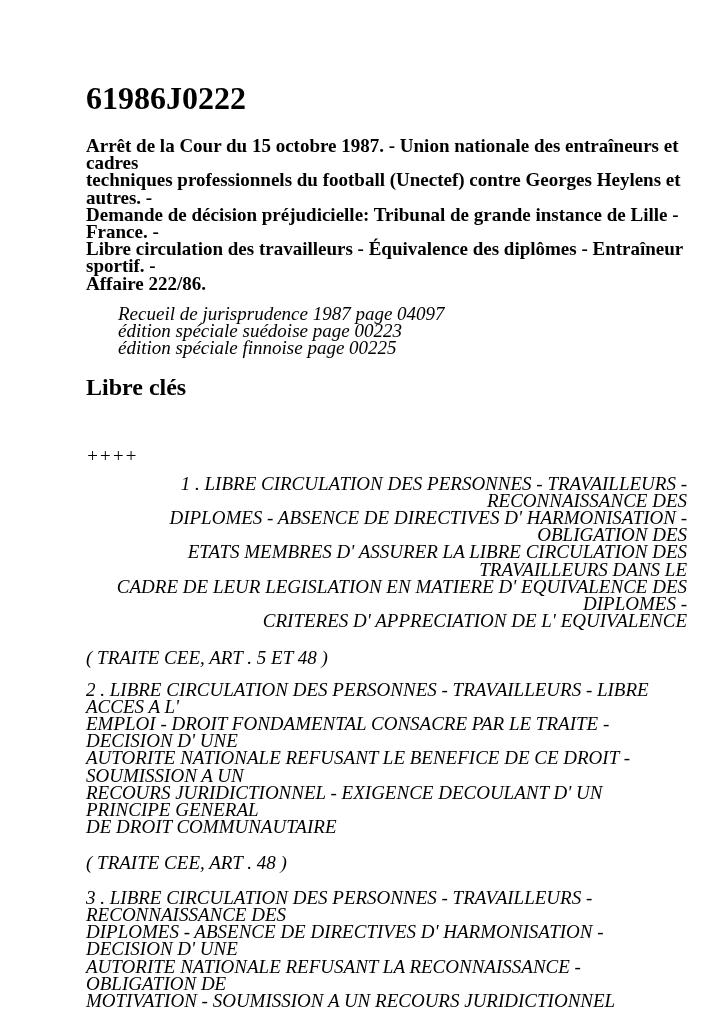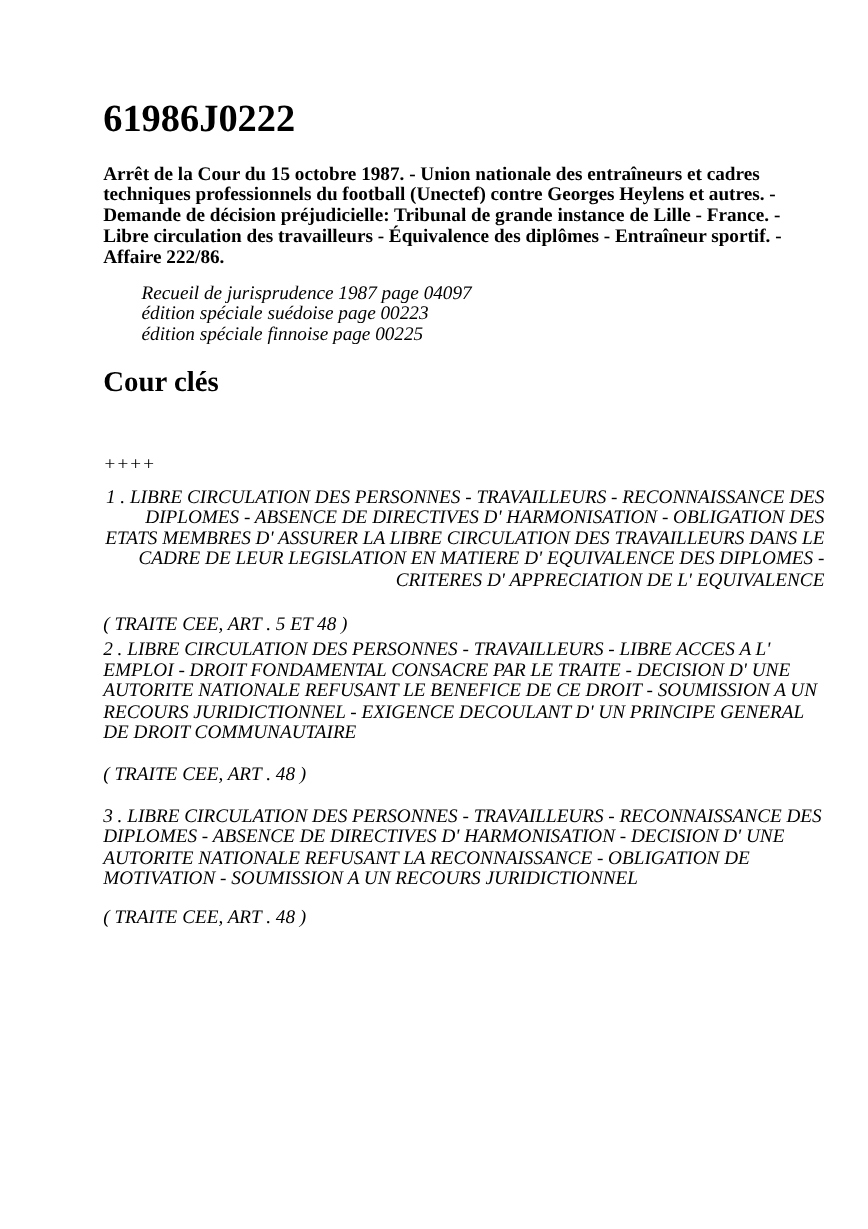--- a/index.html
+++ b/index.html
@@ -20,21 +20,21 @@
   }
   h1.celex {
     margin: 0;
     font-size: 32px;
     line-height: 36px;
     font-weight: bold;
     font-family: "Liberation Serif", "DejaVu Serif", serif;
   }
   p {
     margin: 0;
-    font-size: 16px;
+    font-size: 19px;
     line-height: 17.2px;
   }
   .prelines { white-space: pre-line; }
   .judgment {
     margin-top: 21px;
     font-weight: bold;
   }
   .reports {
     margin-top: 13px;
     font-style: italic;
@@ -57,21 +57,21 @@
     font-weight: bold;
     font-family: "Liberation Serif", "DejaVu Serif", serif;
   }
   .sep {
     margin-top: 46px;
     font-style: italic;
   }
   .kw { font-style: italic; }
   .m-p1 { margin-top: 10px; text-align: right; }
   .m-r1 { margin-top: 20px; }
-  .m-p2 { margin-top: 4px; }
+  .m-p2 { margin-top: 14px; }
   .m-r2 { margin-top: 18px; }
   .m-p3 { margin-top: 18px; font-style: italic; }
   .m-r3 { margin-top: 15px; }
 </style>
 </head>
 <body>
 
 <div class="doc">
 
   <h1 class="celex">61986J0222</h1>
@@ -80,21 +80,21 @@
 techniques professionnels du football (Unectef) contre Georges Heylens et autres. -
 Demande de décision préjudicielle: Tribunal de grande instance de Lille - France. -
 Libre circulation des travailleurs - Équivalence des diplômes - Entraîneur sportif. -
 Affaire 222/86.</p>
 
   <p class="reports prelines">Recueil de jurisprudence 1987 page 04097
 édition spéciale suédoise page 00223
 édition spéciale finnoise page 00225</p>
 
 
-  <h2 class="section">Cour clés</h2>
+  <h2 class="section">Libre clés</h2>
 
   <p class="sep">++++</p>
 
   <section>
     <p class="kw prelines m-p1">1 . LIBRE CIRCULATION DES PERSONNES - TRAVAILLEURS - RECONNAISSANCE DES
 DIPLOMES - ABSENCE DE DIRECTIVES D' HARMONISATION - OBLIGATION DES
 ETATS MEMBRES D' ASSURER LA LIBRE CIRCULATION DES TRAVAILLEURS DANS LE
 CADRE DE LEUR LEGISLATION EN MATIERE D' EQUIVALENCE DES DIPLOMES -
 CRITERES D' APPRECIATION DE L' EQUIVALENCE</p>
     <p class="kw m-r1">( TRAITE CEE, ART . 5 ET 48 )</p>

